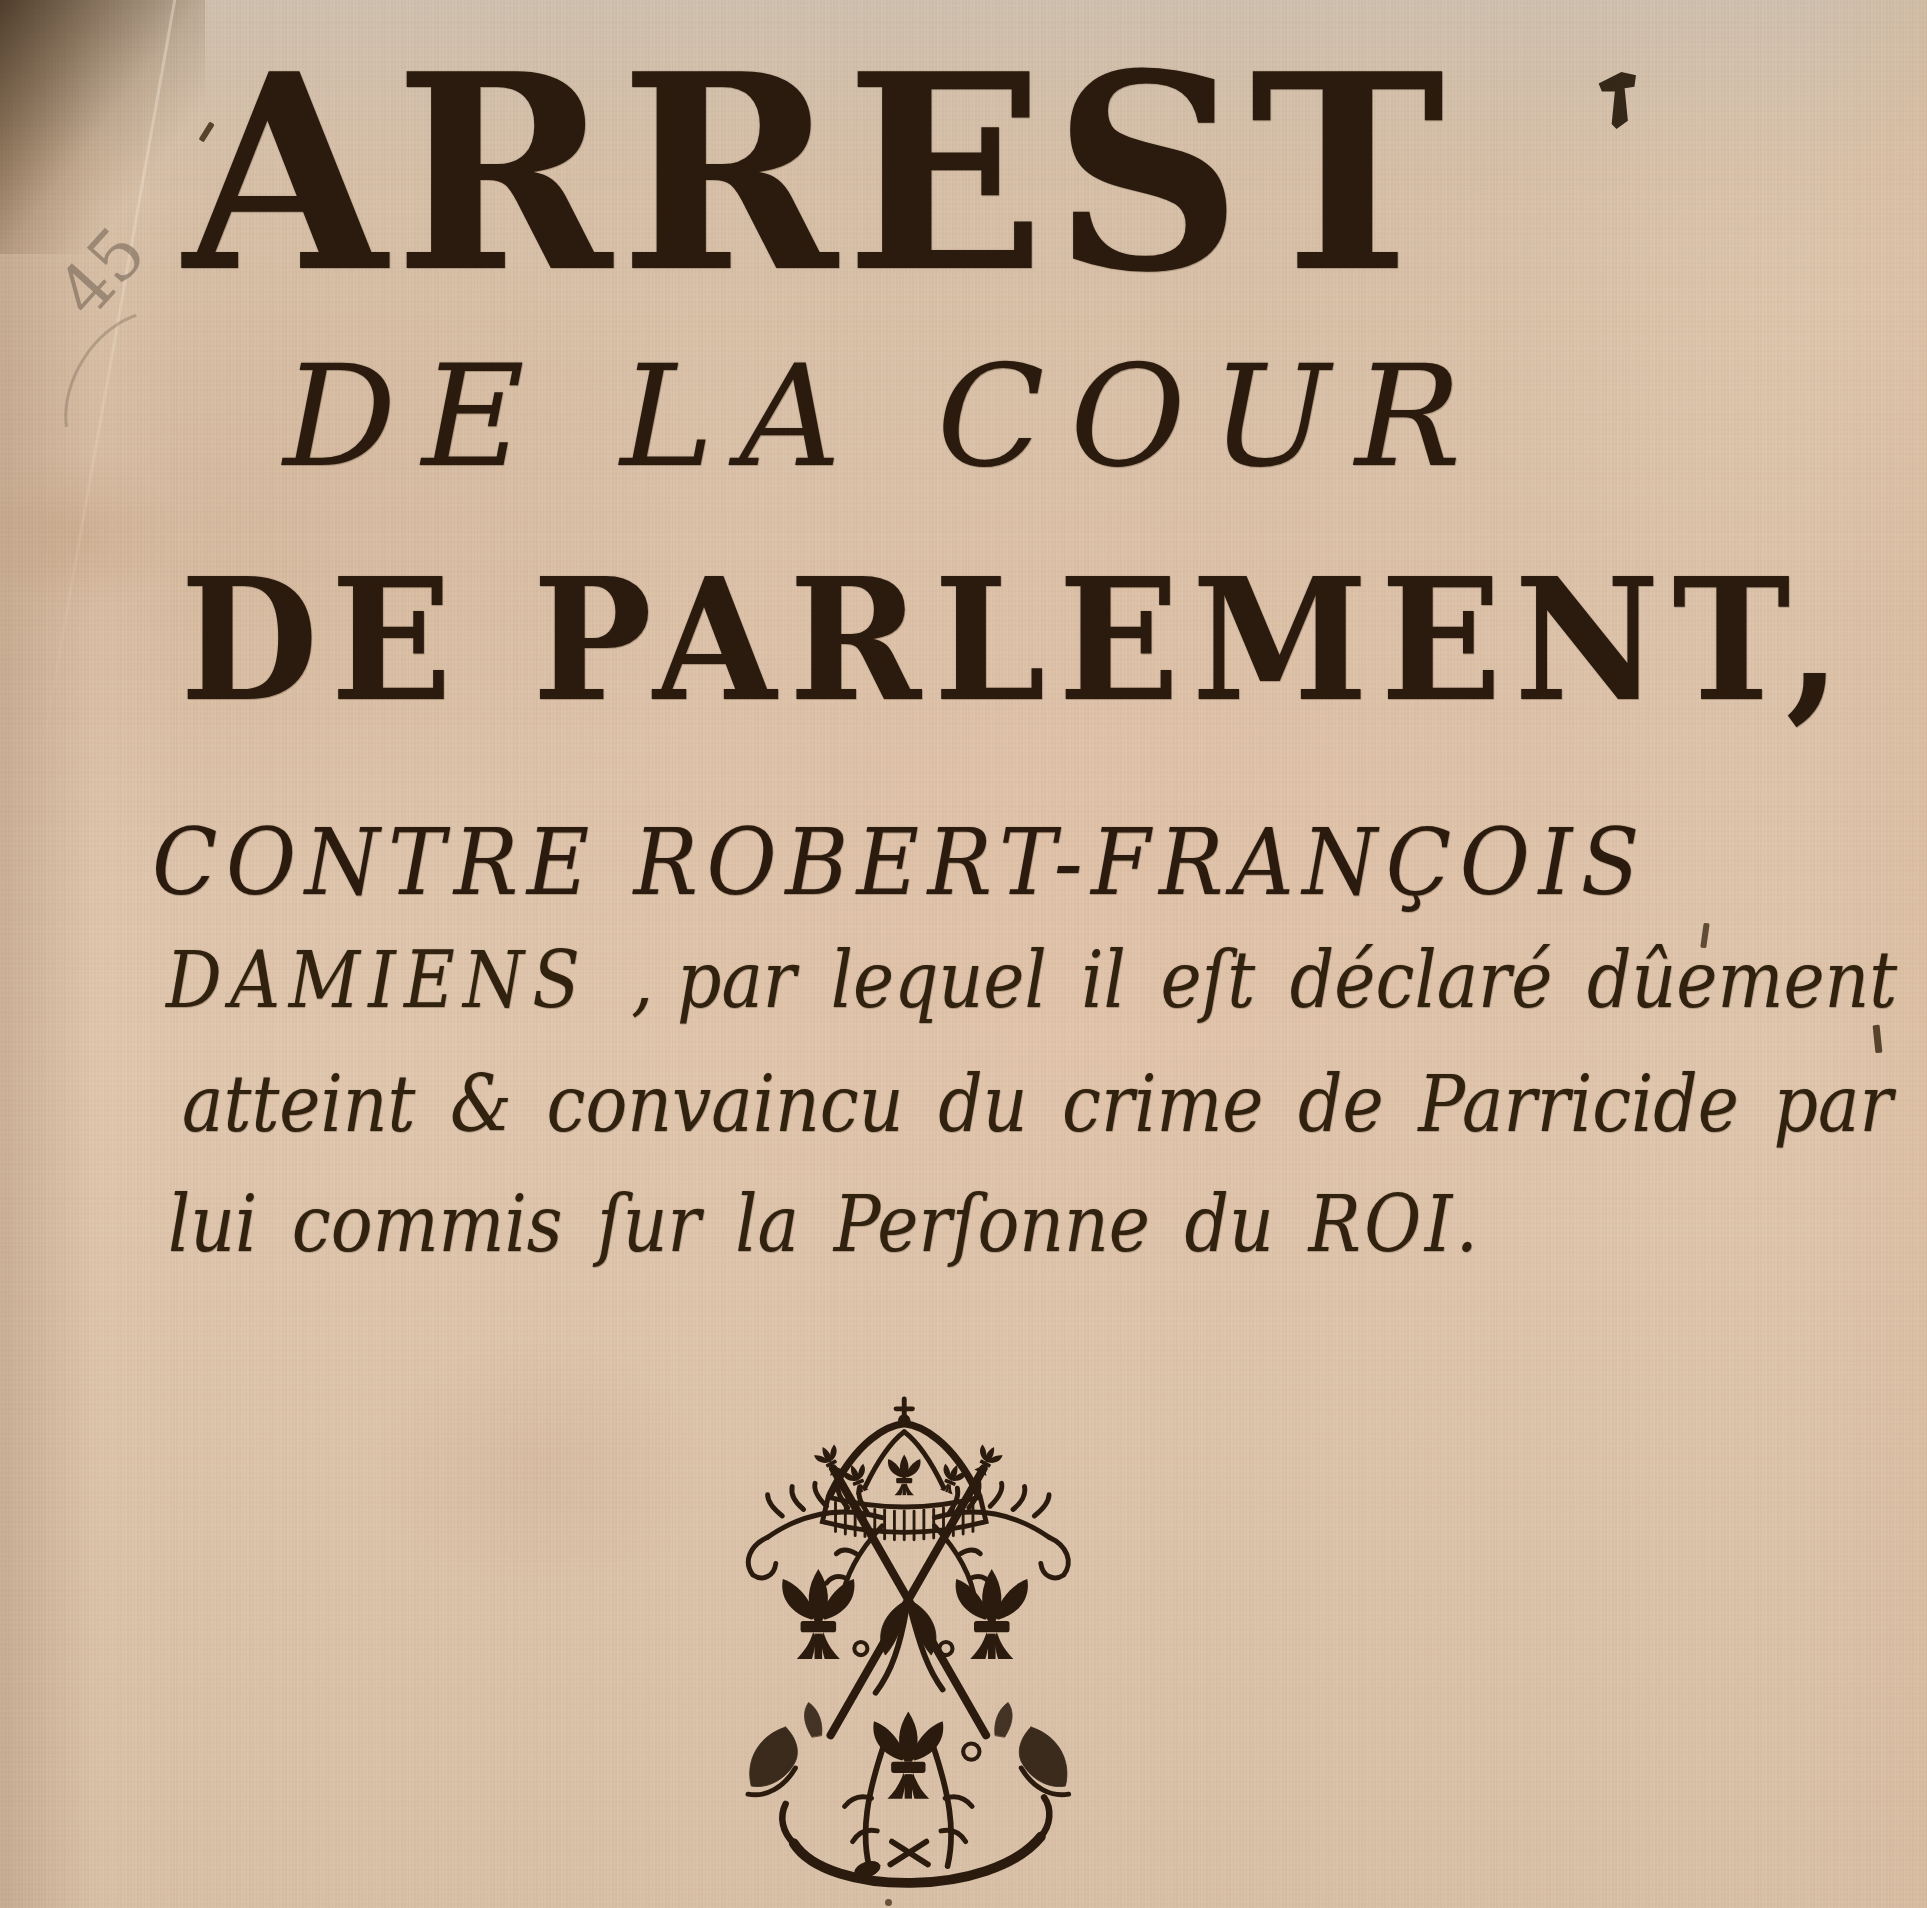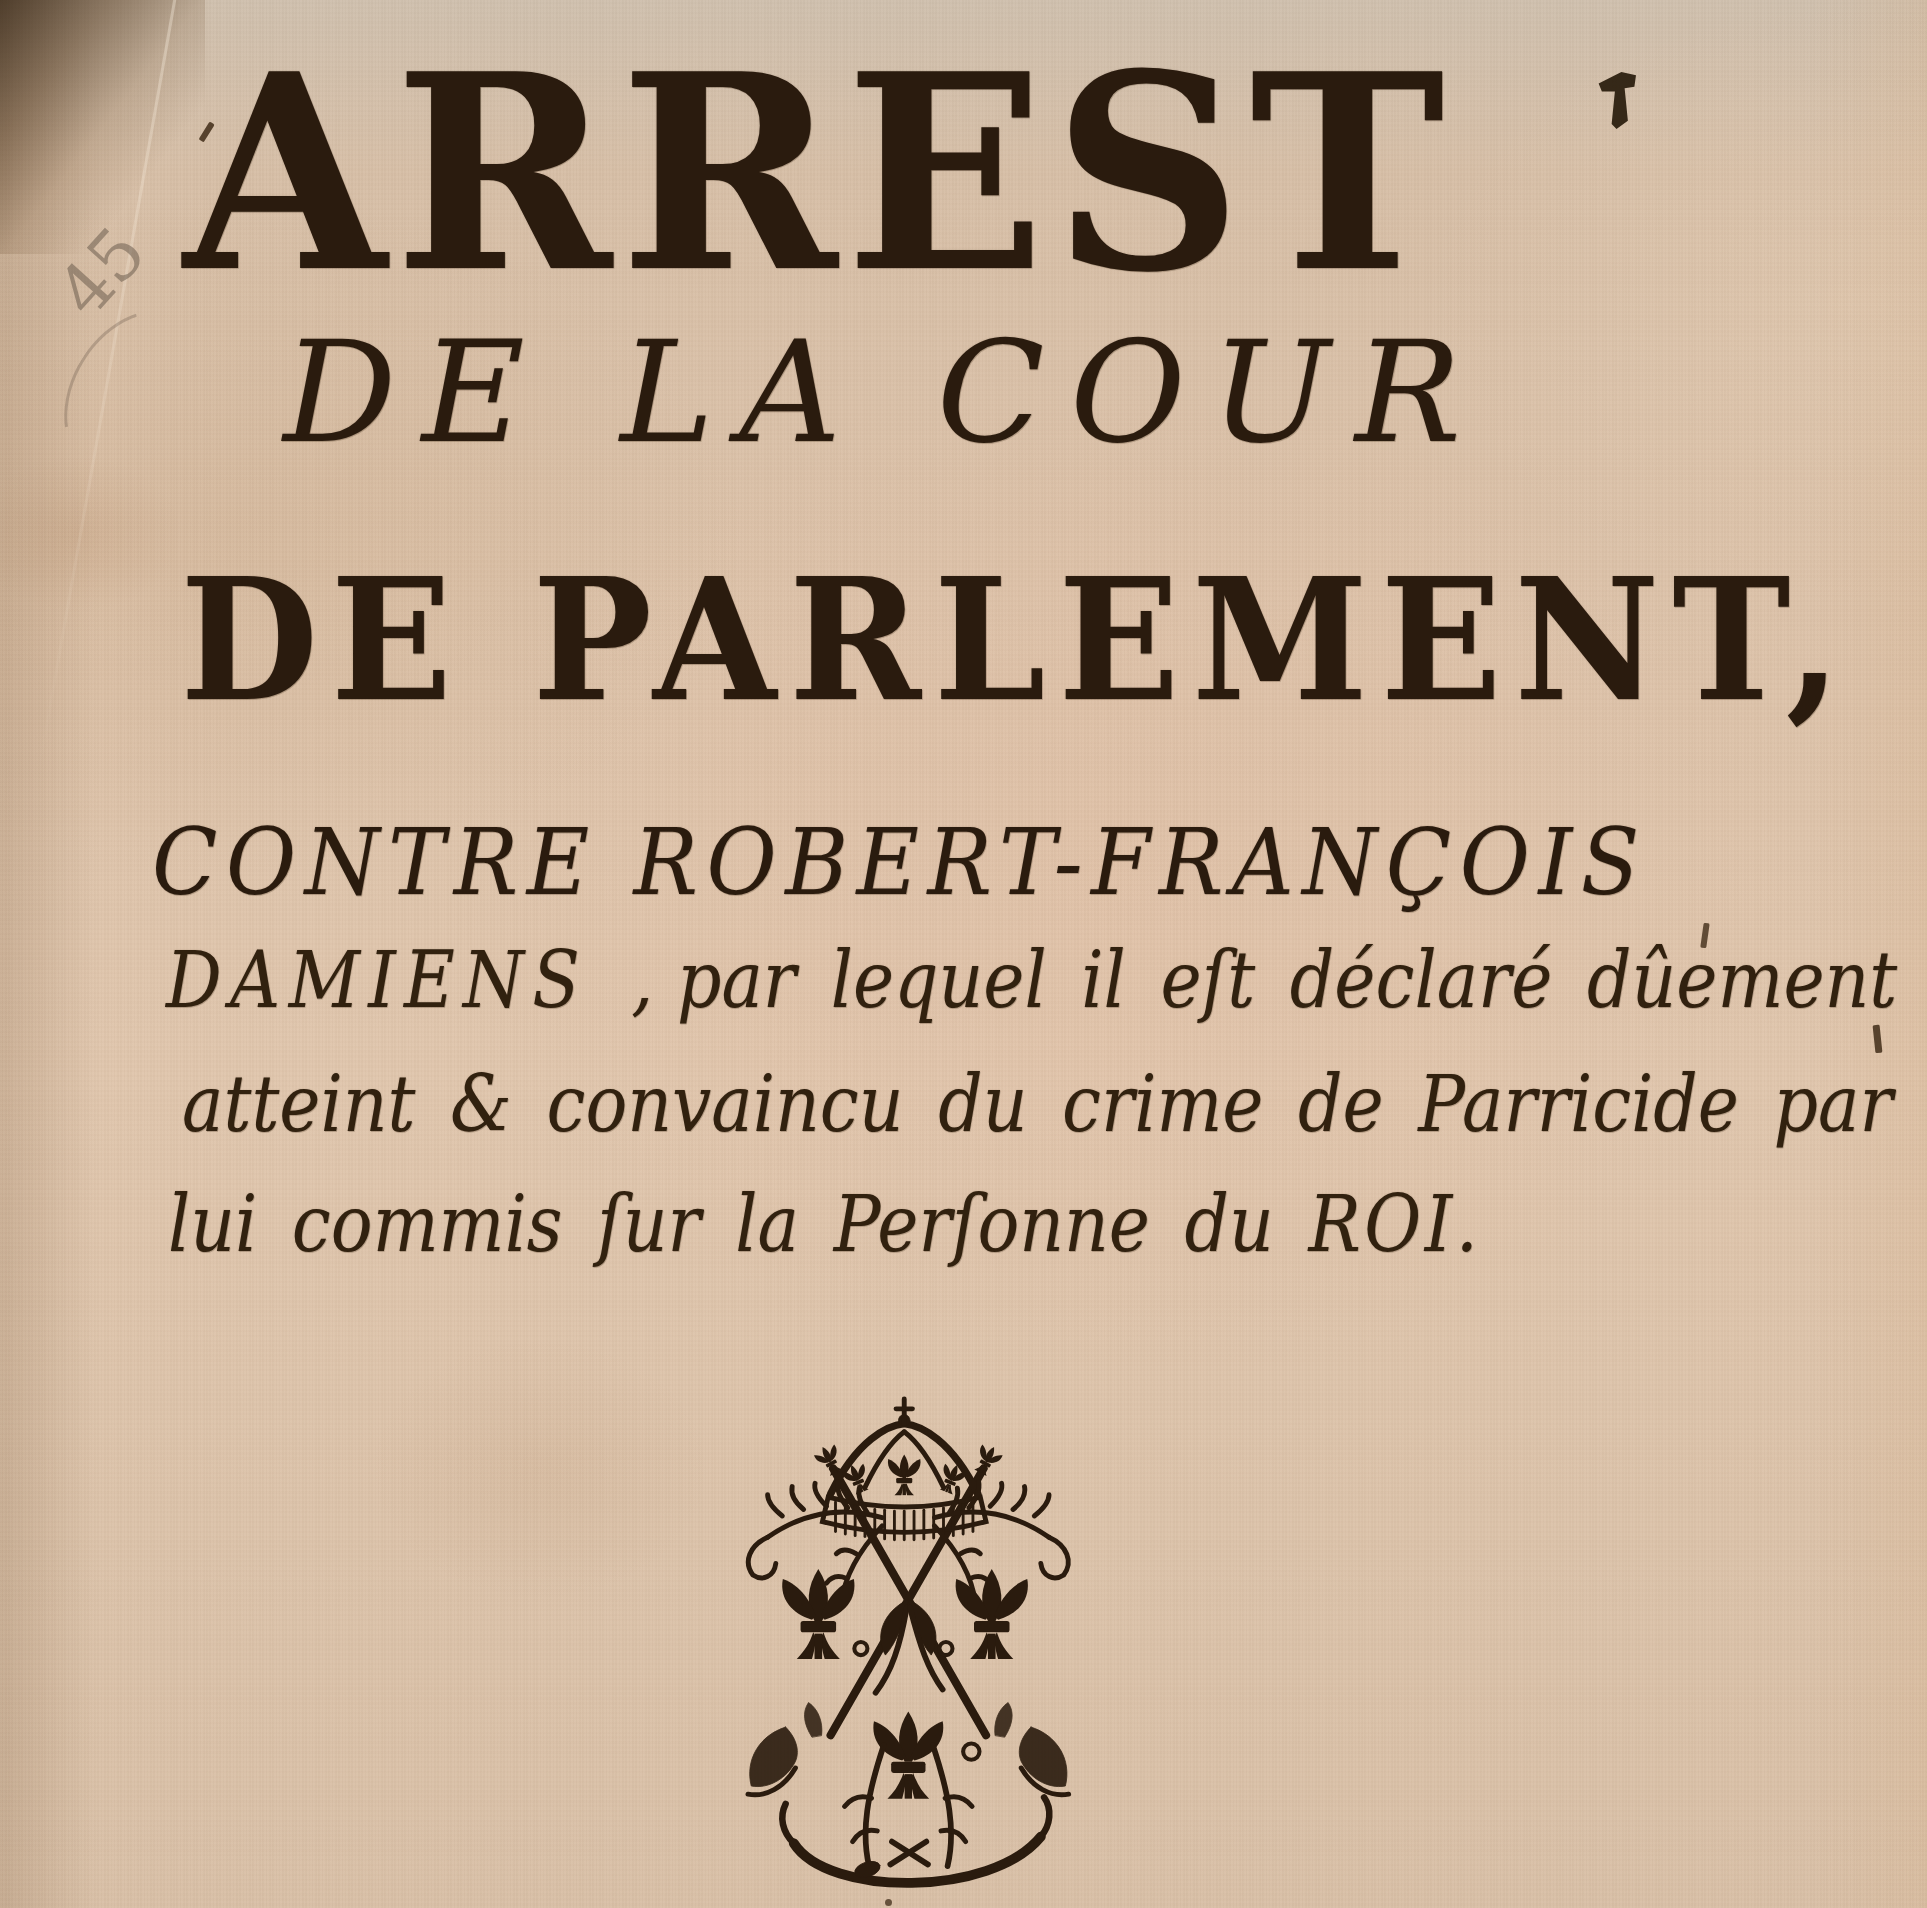--- a/index.html
+++ b/index.html
@@ -31,21 +31,21 @@
     background:linear-gradient(128deg, rgba(52,36,20,.95) 0%, rgba(84,60,36,.55) 34%, rgba(120,90,60,.22) 55%, rgba(120,90,60,0) 74%);
   }
   .crease{
     position:absolute;left:176px;top:-16.4px;width:2.5px;height:802px;
     background:linear-gradient(180deg, rgba(255,246,232,.35), rgba(255,246,232,0));
     transform:rotate(10deg);transform-origin:top left;
   }
   .line{position:absolute;line-height:1;white-space:nowrap;text-shadow:0.8px 0.8px 0 rgba(60,40,20,.22), 0 0 1.6px rgba(50,32,16,.25);}
   .centered{text-align:center;}
   .t1{top:38px;left:98px;width:1440px;font-size:270px;font-weight:bold;letter-spacing:.03em;transform:scaleX(.97);transform-origin:center;}
-  .t2{top:322px;left:188px;width:1394px;font-size:141px;font-style:italic;letter-spacing:.18em;}
+  .t2{top:346px;left:188px;width:1394px;font-size:141px;font-style:italic;letter-spacing:.18em;}
   .t3{top:555px;left:131px;width:1640px;font-size:169px;font-weight:bold;letter-spacing:.08em;transform:scaleX(.94);transform-origin:center;}
   .t4{top:817px;left:80px;width:1640px;font-size:92px;font-style:italic;letter-spacing:.10em;transform:scaleX(.93);transform-origin:center;}
   .body-line{font-size:79px;font-style:italic;transform:scaleX(.88);transform-origin:left center;word-spacing:.18em;color:#31210f;}
   .t5{top:941px;left:166px;}
   .t5 .caps{letter-spacing:.12em;margin-right:.22em;}
   .t6{top:1065px;left:182px;}
   .t7{top:1185px;left:168px;}
   .t7 .roi{letter-spacing:.05em;}
   .pencil-note{
     position:absolute;left:57px;top:231px;

